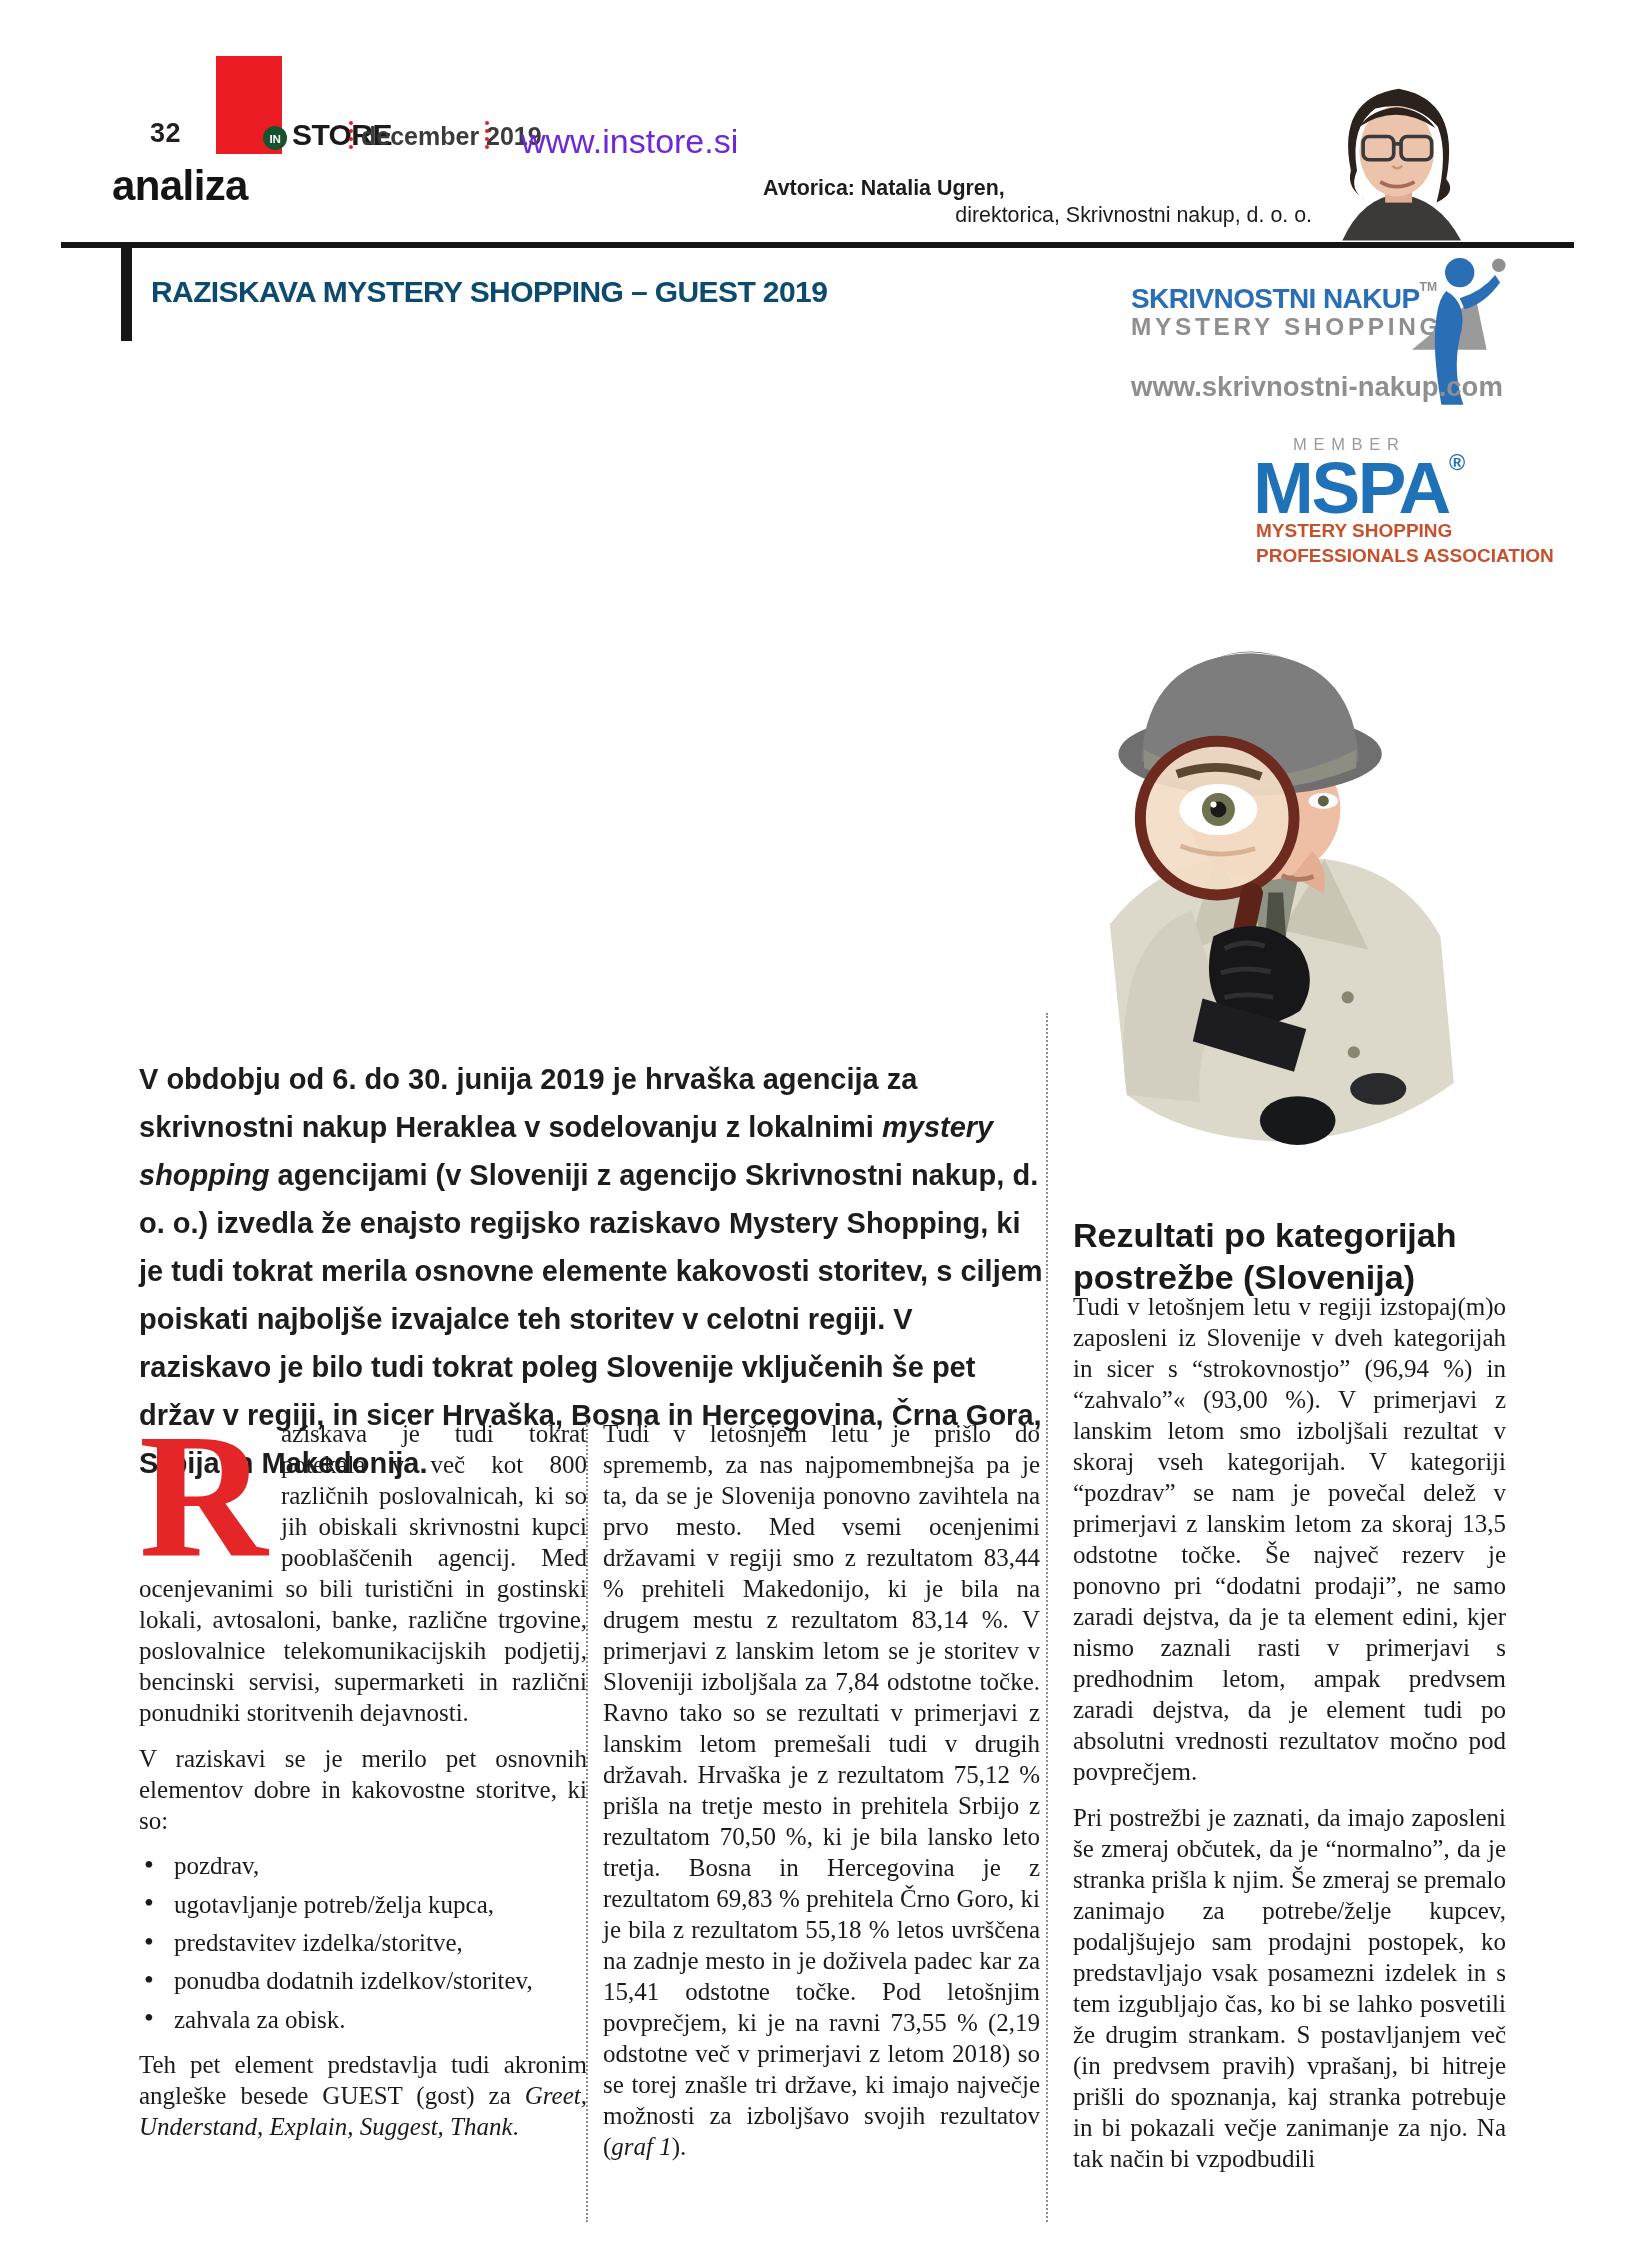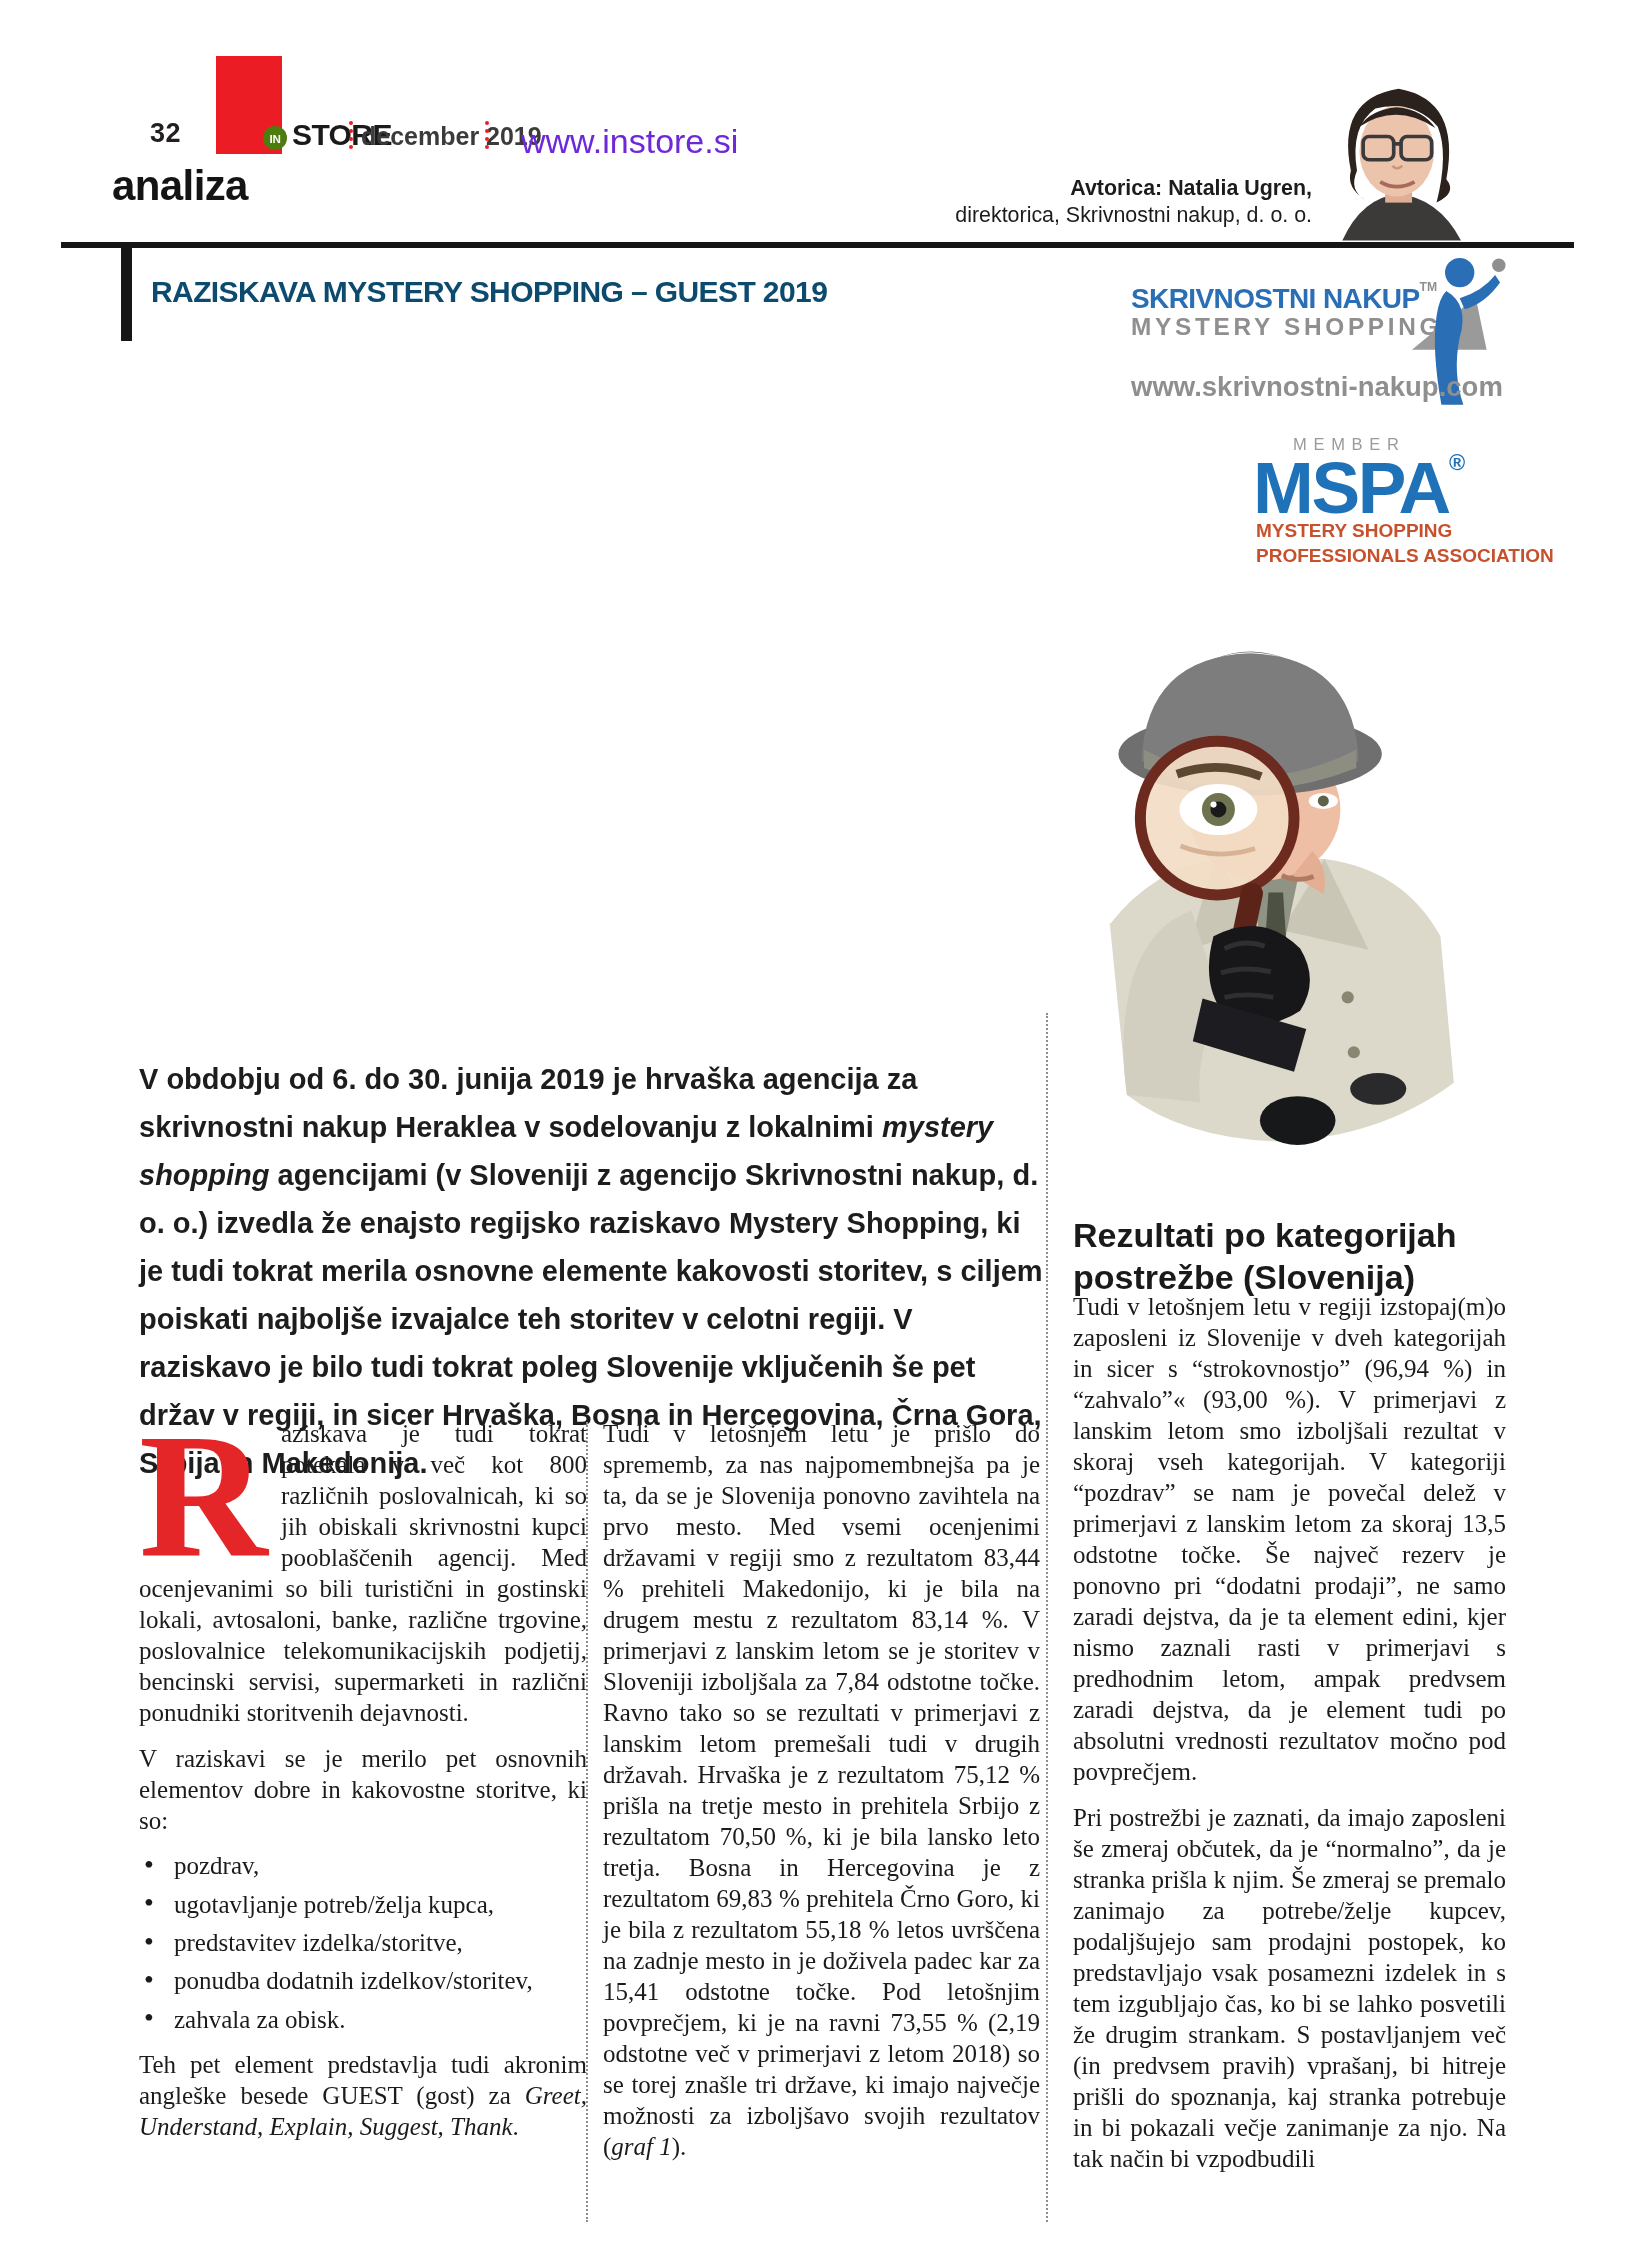--- a/index.html
+++ b/index.html
@@ -3,31 +3,31 @@
 <meta charset="utf-8">
 <style>
   html,body{margin:0;padding:0;background:#ffffff;}
   .page{position:relative;width:1634px;height:2261px;background:#fff;overflow:hidden;
         font-family:"Liberation Sans",sans-serif;color:var(--text-dark,#231f20);}
   .abs{position:absolute;}
 
   
   .page-number{left:150px;top:118px;font-size:27px;font-weight:bold;letter-spacing:0.6px;}
   .logo-rect{left:216px;top:56px;width:66px;height:98px;background:var(--accent-red,#ec1c24);}
-  .in-circle{left:263px;top:126px;width:24.4px;height:24.4px;border-radius:50%;background:#4d7c0f;
+  .in-circle{left:263px;top:126px;width:24.4px;height:24.4px;border-radius:50%;background:#14532d;
              color:#fff;font-size:11.6px;font-weight:bold;display:flex;align-items:center;justify-content:center;}
   .store-word{left:292px;top:118px;font-size:30px;font-weight:bold;letter-spacing:-0.6px;color:#1a1a1a;}
   .red-dots{width:0;height:28px;border-left:4.3px dotted var(--accent-red,#ec1c24);}
   .dots-1{left:349px;top:121px;}
   .dots-2{left:485px;top:121px;}
   .issue-date{left:361px;top:122px;font-size:25px;font-weight:bold;color:#3b3b3b;}
   .site-url{left:497px;top:122px;font-size:34px;color:#6d28d9;margin-left:24px;}
   .section-title{left:112px;top:162px;font-size:42px;font-weight:bold;letter-spacing:-0.6px;color:#141414;}
 
-  .author-byline{left:763px;top:176px;width:549px;text-align:right;font-size:21.4px;font-weight:bold;color:#1c1c1c;}
+  .author-byline{left:763px;top:176px;width:549px;text-align:left;font-size:21.4px;font-weight:bold;color:#1c1c1c;}
   .author-role{left:763px;top:203px;width:549px;text-align:right;font-size:21.4px;color:#1c1c1c;}
   .author-photo{left:1319px;top:68px;width:158px;height:175px;}
 
   .top-rule{left:61px;top:242px;width:1513px;height:5.5px;background:#161616;}
   .kicker-bar{left:121px;top:242px;width:11px;height:99px;background:#161616;}
   .kicker{left:151px;top:275px;font-size:30px;font-weight:bold;letter-spacing:-0.6px;color:#0c4a6e;}
 
   
   .headline{left:138px;top:346px;width:916px;}
   .headline .hl{font-size:115px;line-height:136px;font-weight:bold;color:#221e1f;

